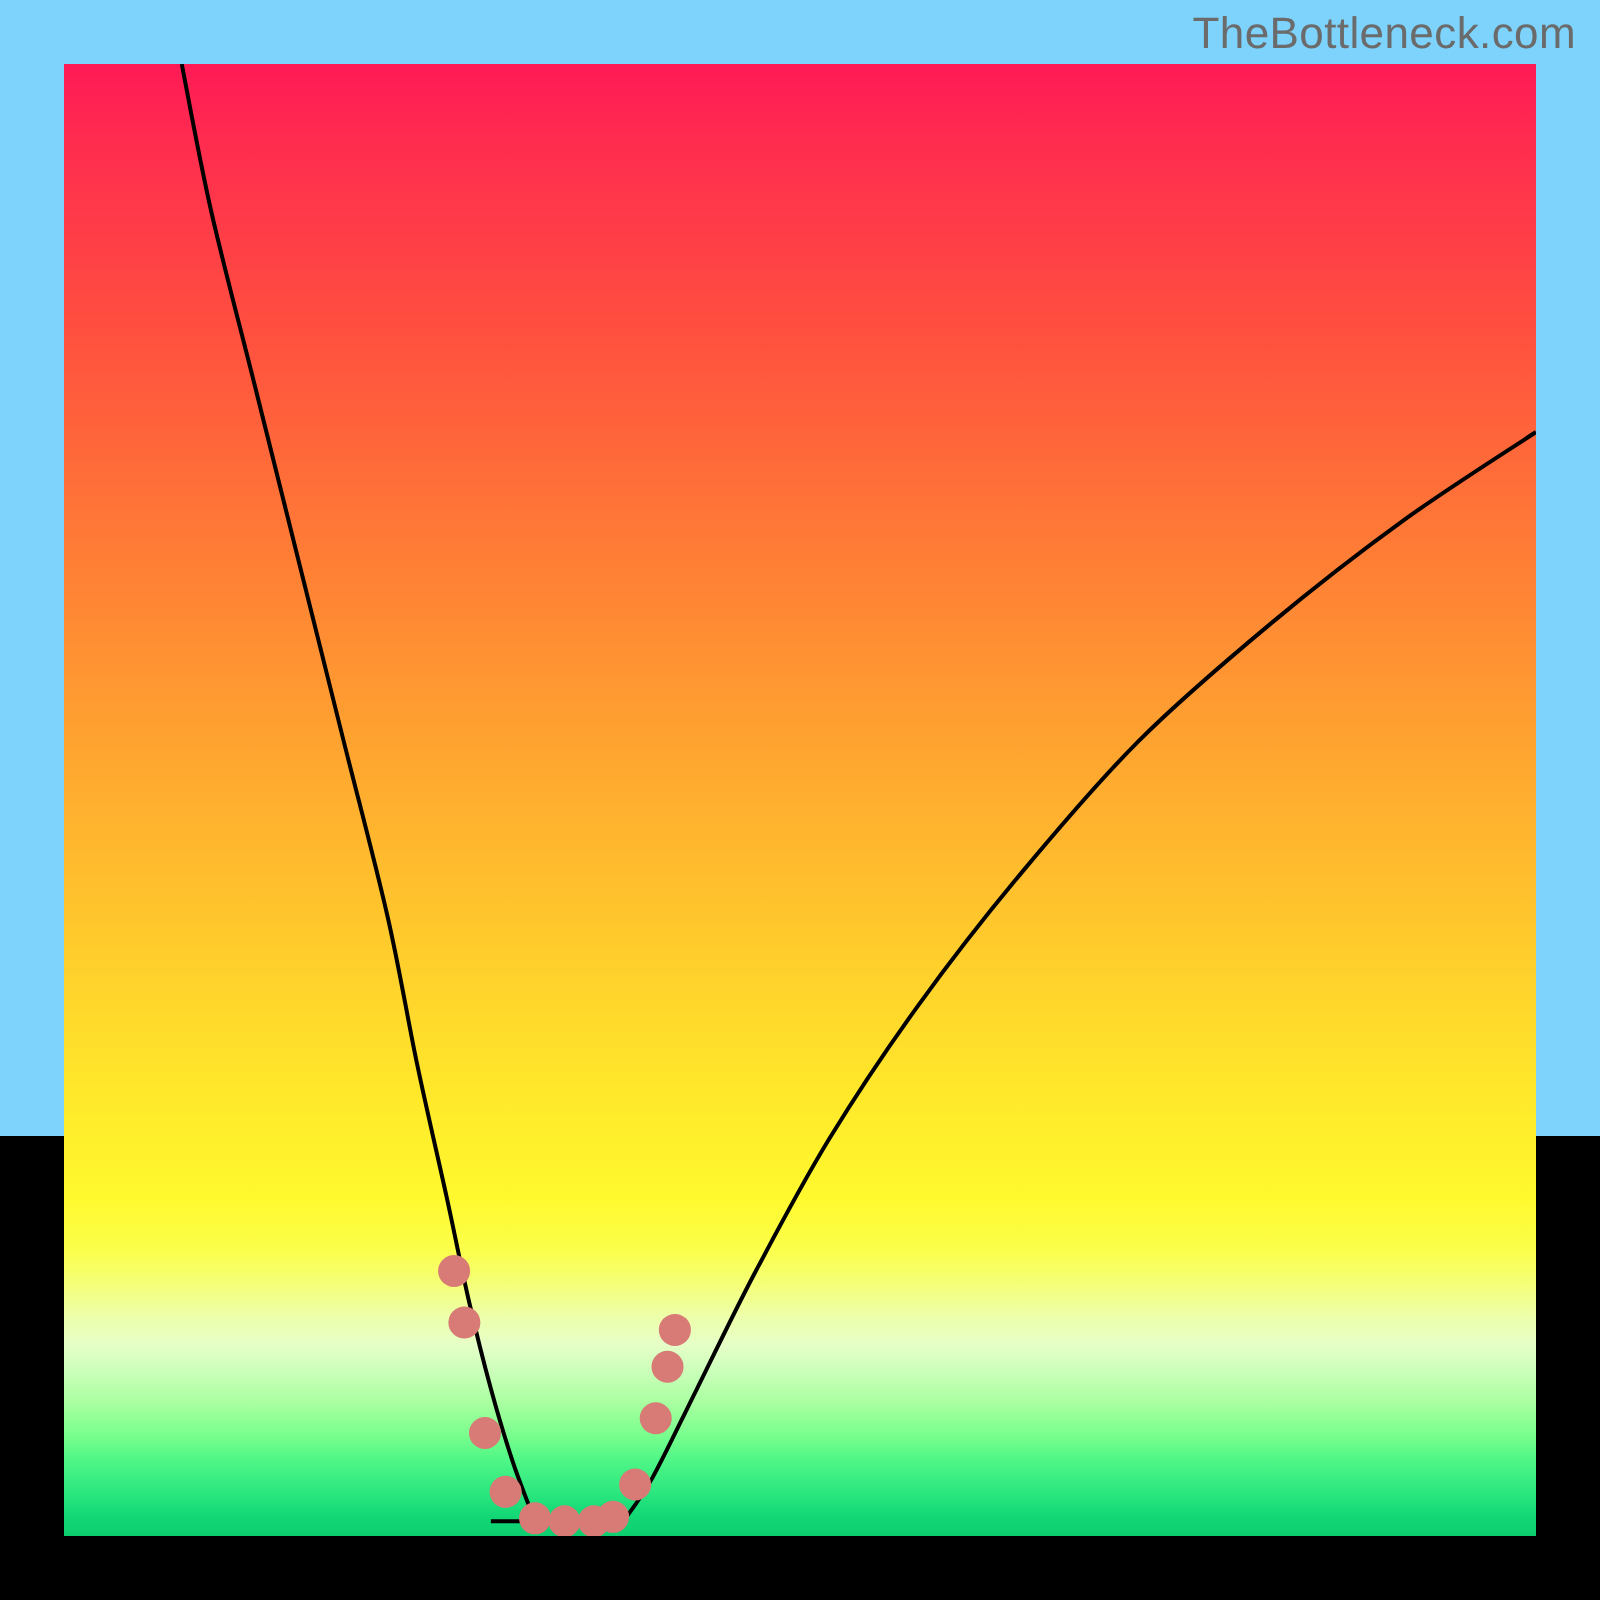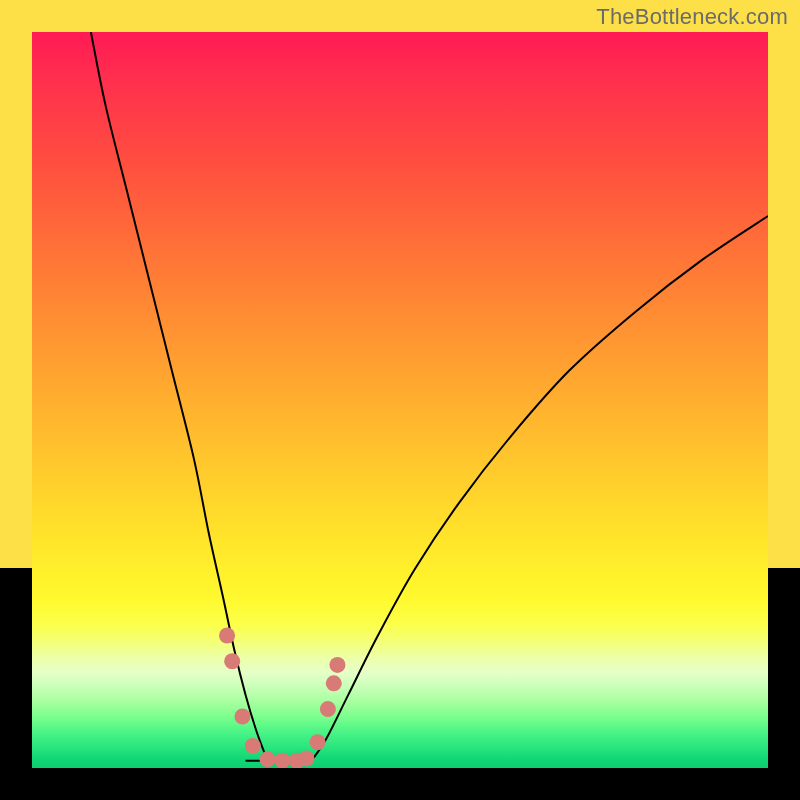--- a/index.html
+++ b/index.html
@@ -8,21 +8,21 @@
     width: 800px;
     height: 800px;
     background: #000;
     overflow: hidden;
     font-family: Arial, Helvetica, sans-serif;
   }
   .outer {
     position: relative;
     width: 800px;
     height: 568px;
-    background: #fde047;
+    background: #7dd3fc;
   }
   .watermark {
     position: absolute;
     top: 4px;
     right: 12px;
     color: #6b6b6b;
     font-size: 22px;
     font-weight: 400;
     letter-spacing: 0.2px;
     z-index: 5;

